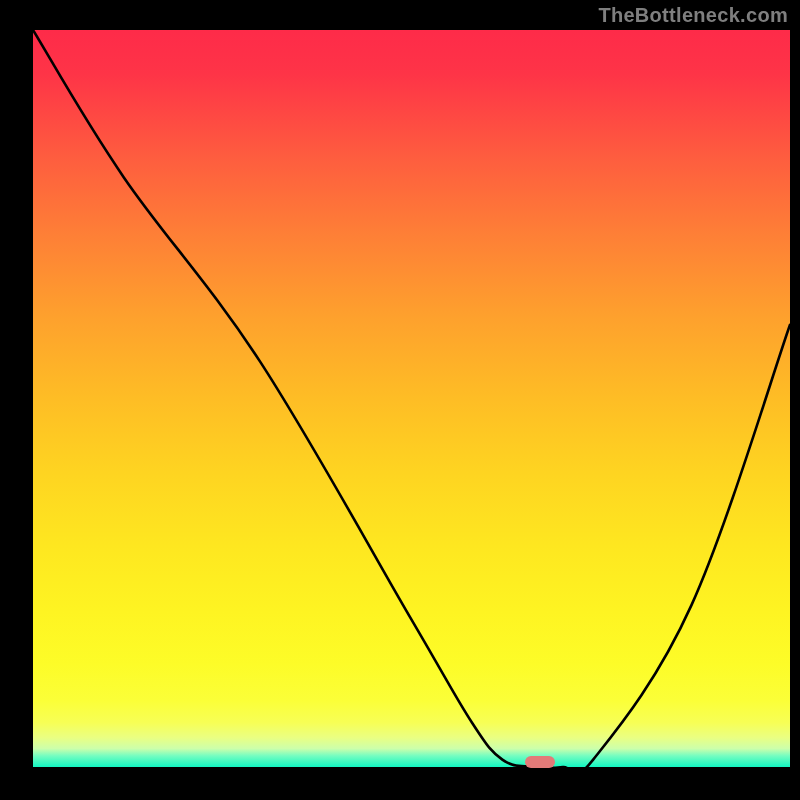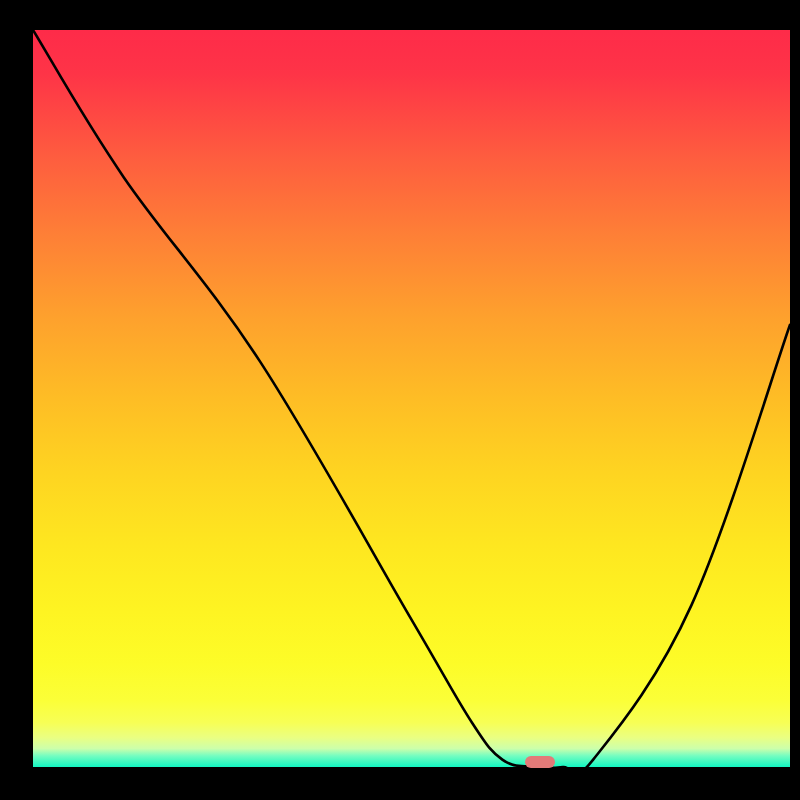--- a/index.html
+++ b/index.html
@@ -70,19 +70,20 @@
     height: 12px;
     border-radius: 6px;
     background: #e27a78;
     z-index: 25;
   }
 </style>
 </head>
 <body>
 
 <div class="frame">
+  <div class="watermark">TheBottleneck.com</div>
   <div class="plot">
     <svg class="curve" viewBox="0 0 757 737" preserveAspectRatio="none">
       <path id="curve-path" fill="none" stroke="#000" stroke-width="2.6" stroke-linecap="round" stroke-linejoin="round" d="M 0 0 C 16.3512 26.531999999999996, 49.962 87.70299999999997, 90.84 147.39999999999998 C 131.71800000000002 207.09699999999998, 175.3212 252.05399999999997, 227.1 331.65 C 278.87879999999996 411.246, 340.3472 524.5966000000001, 378.5 589.6 C 416.6528 654.6034, 422.70879999999994 667.5746, 439.05999999999995 692.78 C 455.41119999999995 717.9853999999999, 458.43919999999997 721.6704, 469.34 729.63 C 480.2408 737.5896, 488.7192 735.6734, 499.62 737 C 510.5208 738.3266, 518.9992 738.3266, 529.9 737 C 540.8008 735.6734, 537.0157999999999 758.8152, 560.18 729.63 C 583.3442 700.4448, 623.1624 653.1294, 658.59 574.86 C 694.0176 496.5906, 739.2862 345.2108, 757 294.8"></path>
     </svg>
     <div class="marker" id="marker" style="left: 492.19px; top: 726px;"></div>
   </div>
 </div>
 
 </body></html>

